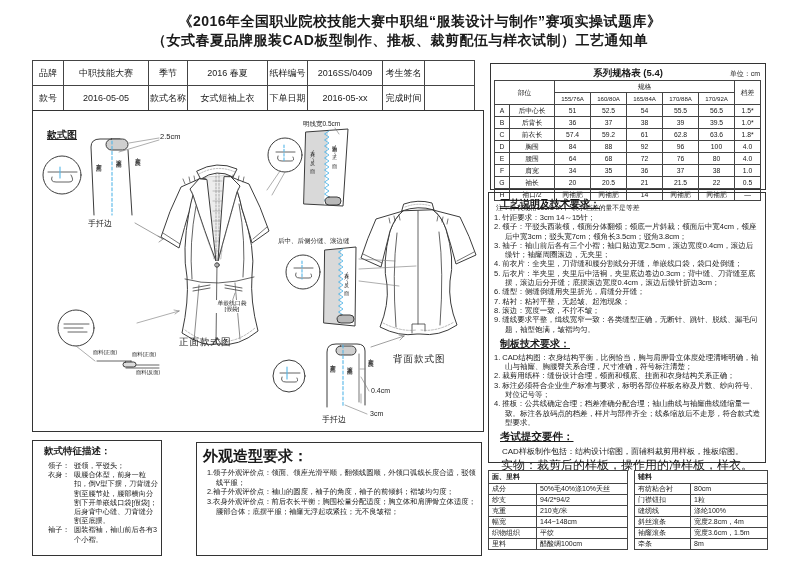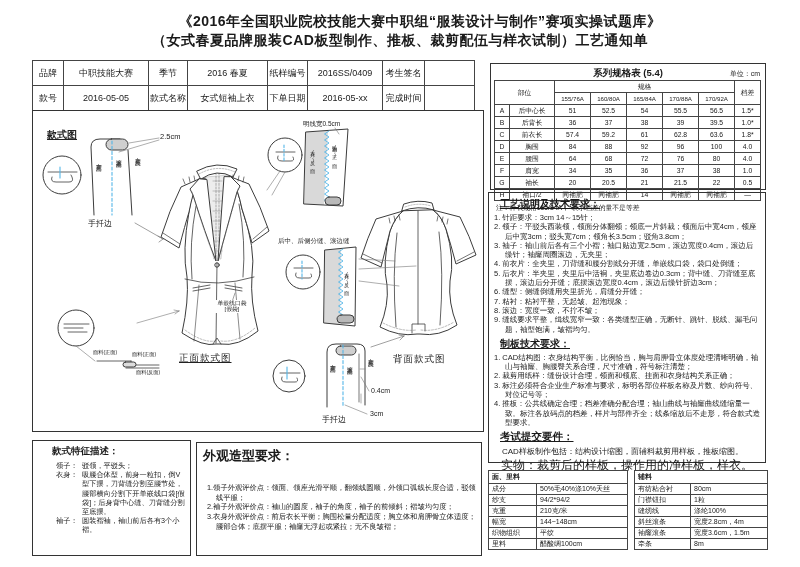--- a/index.html
+++ b/index.html
@@ -29,28 +29,28 @@
   .vtext{writing-mode:vertical-rl;text-orientation:upright;font-size:5.8px;letter-spacing:1px;color:#333;line-height:1;}
   .boxlab{font-size:10px;font-weight:bold;text-decoration:underline;}
   .cap{font-size:9.5px;letter-spacing:1px;}
   
   #tech-box{left:488px;top:192px;width:278px;height:271px;border:1.5px solid #333;box-sizing:border-box;padding:3px 5px;}
   .sec-h{font-size:10px;font-weight:bold;text-decoration:underline;margin:1px 0 2px 6px;}
   .ti{font-size:7.5px;line-height:9.3px;padding-left:11px;text-indent:-11px;}
   .sub1{font-size:8px;padding-left:8px;margin-top:1px;}
   .sub2{font-size:12px;text-align:center;}
   
-  #feature-box{left:32px;top:440px;width:159px;height:116px;border:1.5px solid #333;box-sizing:border-box;padding:4px 3px 0 19px;}
+  #feature-box{left:32px;top:440px;width:130px;height:116px;border:1.5px solid #333;box-sizing:border-box;padding:4px 3px 0 11px;}
   #feature-box .fh{font-size:9.5px;font-weight:bold;margin-bottom:3px;}
   .feat{display:flex;font-size:7.2px;line-height:9.2px;margin-left:4px;}
   .fl{flex:0 0 26px;}
   .ft{flex:1;}
   
   #appearance-box{left:196px;top:442px;width:286px;height:114px;border:1.5px solid #333;box-sizing:border-box;padding:4px 5px 0 6px;}
-  #appearance-box .ah{font-size:13px;font-weight:bold;margin-bottom:18px;}
+  #appearance-box .ah{font-size:15px;font-weight:bold;margin-bottom:2px;}
   .ai{font-size:7.3px;line-height:9.7px;padding-left:9px;text-indent:-9px;margin-left:4px;}
   
   .btab td{font-size:7px;height:10px;padding:0 3px;line-height:10px;}
   .btab .th{font-weight:bold;height:12px;}
   #fabric-table{left:488px;top:470px;}
   #accessory-table{left:634px;top:470px;}
 </style>
 </head>
 <body>
 
@@ -328,21 +328,21 @@
     <div class="lbl" style="left:55px;top:109px;font-size:8px;">手扦边</div>
     <div class="lbl" style="left:270px;top:9px;font-size:6.5px;">明线宽0.5cm</div>
     <div class="lbl vtext" style="left:277px;top:36px;font-size:5.2px;">衣片(反)面</div>
     <div class="lbl vtext" style="left:299px;top:30px;font-size:5.2px;">贴边布(正)面</div>
     <div class="lbl" style="left:245px;top:126px;font-size:6.5px;">后中、后侧分缝、滚边缝</div>
     <div class="lbl vtext" style="left:311px;top:158px;font-size:5.2px;">衣片(反)面</div>
     <div class="lbl" style="left:181px;top:189px;width:36px;text-align:center;font-size:5.8px;background:#fff;">
       <div>单嵌线口袋</div>
       <div>[假袋]</div>
     </div>
-    <div class="lbl cap" style="left:146px;top:242px;text-decoration:underline;">正面款式图</div>
+    <div class="lbl cap" style="left:146px;top:226px;">正面款式图</div>
     <div class="lbl cap" style="left:360px;top:243px;">背面款式图</div>
     <div class="lbl vtext" style="left:296px;top:249px;">衣片正面</div>
     <div class="lbl vtext" style="left:313px;top:251px;">滚条正面</div>
     <div class="lbl vtext" style="left:334px;top:243px;">衣片反面</div>
     <div class="lbl" style="left:338px;top:276px;">0.4cm</div>
     <div class="lbl" style="left:337px;top:299px;">3cm</div>
     <div class="lbl" style="left:289px;top:305px;font-size:8px;">手扦边</div>
     <div class="lbl" style="left:60px;top:239px;font-size:5.2px;">面料(正面)</div>
     <div class="lbl" style="left:99px;top:241px;font-size:5.2px;">面料(正面)</div>
     <div class="lbl" style="left:103px;top:259px;font-size:5.2px;">面料(反面)</div>

